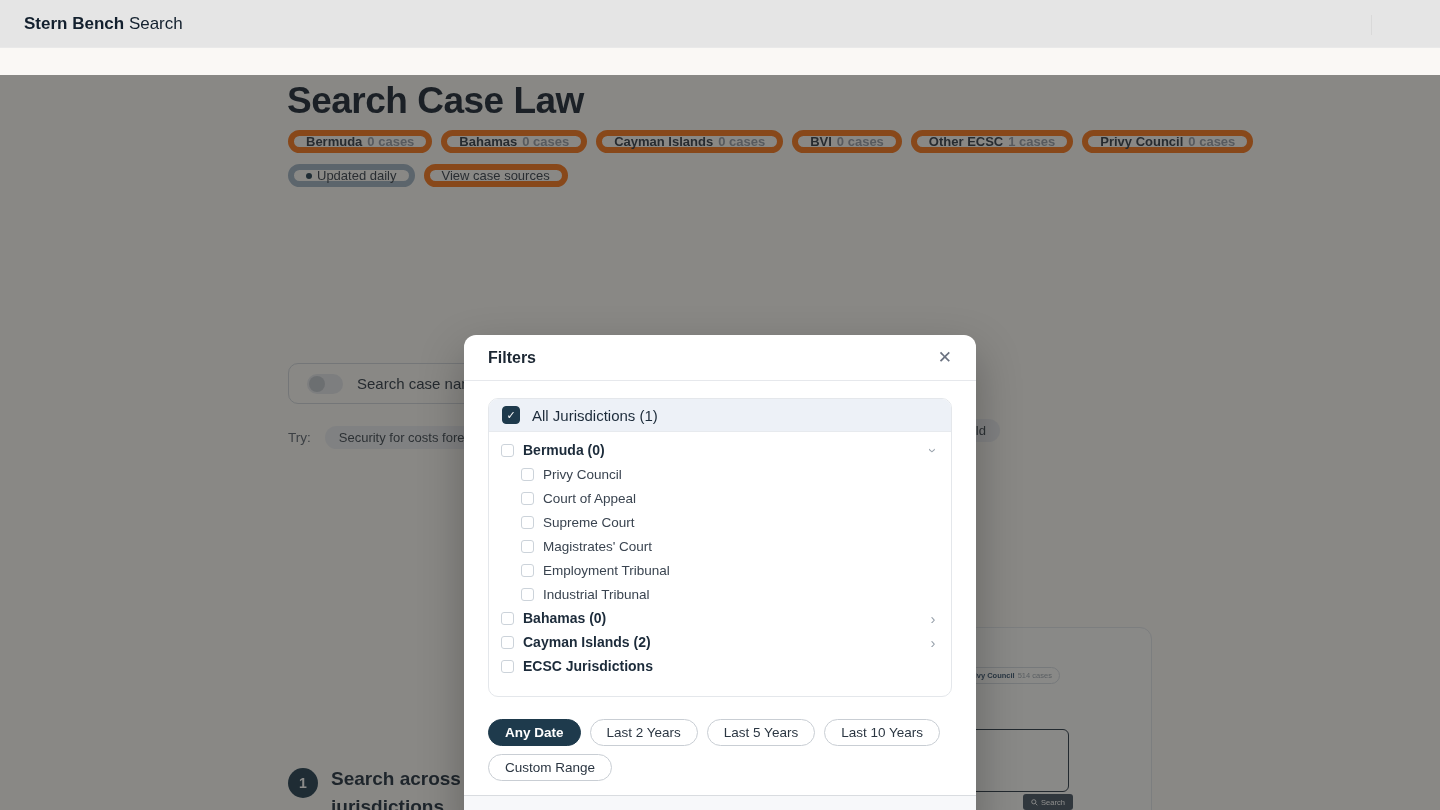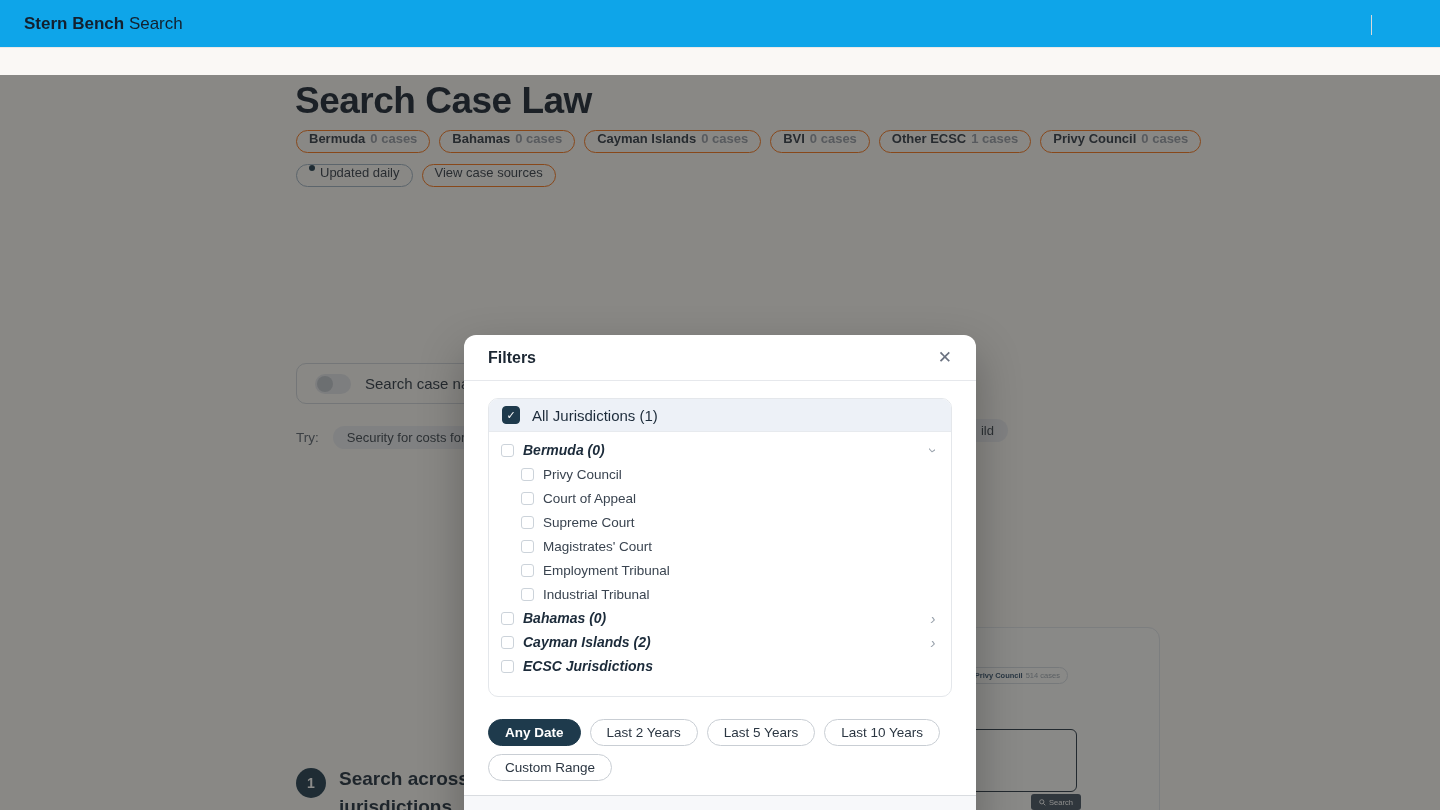--- a/index.html
+++ b/index.html
@@ -5,48 +5,48 @@
   * { margin:0; padding:0; box-sizing:border-box; }
   html,body { background:#e8e8e8; }
   .screen {
     position:relative; width:1440px; height:810px; overflow:hidden;
     background:#faf8f5; font-family:"Liberation Sans", sans-serif;
   }
 
   
   .page-header {
     position:absolute; left:0; top:0; width:1440px; height:48px;
-    background:#0ea5e9; border-bottom:1px solid #e9e9e9; z-index:30;
+    background:#e5e5e5; border-bottom:1px solid #e9e9e9; z-index:30;
     display:flex; align-items:center; padding:0 24px;
   }
   .brand { font-size:17px; color:#13202e; }
   .brand b { font-weight:700; }
   .brand .lite { font-weight:400; }
   .hdr-divider {
     position:absolute; left:1371px; top:15px; width:1px; height:20px; background:#d9d9d9;
   }
   .subbar {
     position:absolute; left:0; top:48px; width:1440px; height:27px;
     background:#faf8f5; z-index:5;
   }
 
   
-  .content { position:absolute; inset:0; z-index:1;margin-left:8px; }
+  .content { position:absolute; inset:0; z-index:1; }
 
   .page-title {
     position:absolute; left:287px; top:80px;
     font-size:37px; font-weight:700; letter-spacing:-0.5px; color:#15212e;
   }
 
   .chip-row { position:absolute; display:flex; gap:9px; }
   .row-jur { left:288px; top:130px; }
   .row-meta { left:288px; top:164px; }
   .chip {
-    height:23px; display:inline-flex; gap:5px;
-    padding:0 12px; border:1px solid #f97316; border-radius:12px;
+    height:23px; display:inline-flex; align-items:center; gap:5px;
+    padding:0 12px; border:6px solid #f97316; border-radius:12px;
     font-size:13px; color:#323b46; background:transparent; white-space:nowrap;
   }
   .chip .cname { font-weight:600; color:#2e3742; }
   .chip .ccount { color:#949aa3; font-weight:700; }
   .chip-updated { border-color:#9db0c0; }
   .dot {
     width:6px; height:6px; border-radius:50%; background:#1e3a4c; display:inline-block;
   }
 
   .search-box {
@@ -149,21 +149,21 @@
     display:flex; align-items:center; justify-content:center; flex:0 0 auto;
   }
   .cb.checked { background:#1e3a4c; border-color:#1e3a4c; color:#fff; font-size:11px; }
   .cb-sm {
     width:13px; height:13px; border-radius:3px; border:1px solid #ccd3da; background:#fff; flex:0 0 auto;
   }
   .tree { padding-top:6px; }
   .tree-row {
     height:24px; display:flex; align-items:center; gap:9px; padding:0 12px; font-size:14px;
   }
-  .tree-row.parent { font-weight:700; color:#1c2b3a;font-style:italic; }
+  .tree-row.parent { font-weight:700; color:#1c2b3a; }
   .tree-row.child { padding-left:32px; font-size:13.5px; color:#3a4450; font-weight:400; }
   .chev {
     margin-left:auto; color:#98a1ab; font-size:15px; line-height:1; font-weight:400;
     display:inline-block; width:12px; text-align:center;
   }
   .chev.down { transform:rotate(90deg); }
 
   .date-row { display:flex; gap:9px; margin-top:22px; }
   .date-row.second { margin-top:8px; }
   .pill {

